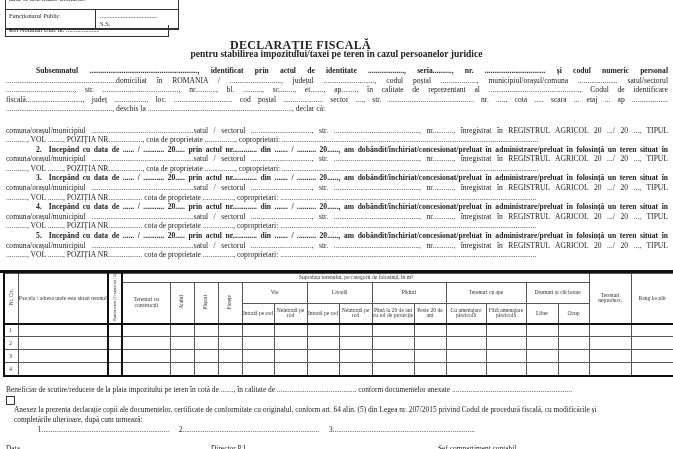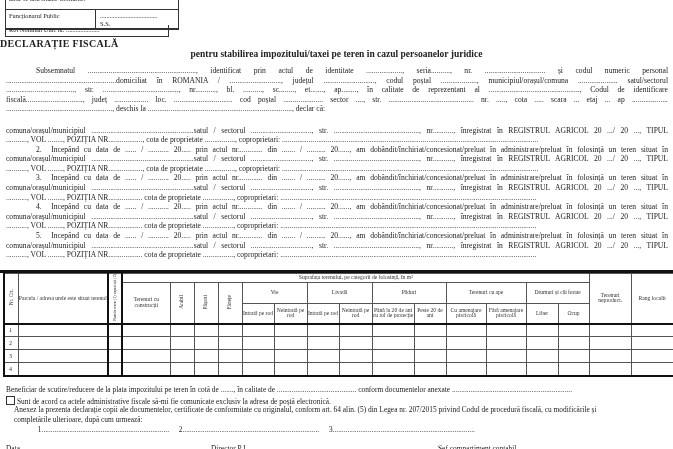--- a/index.html
+++ b/index.html
@@ -5,26 +5,26 @@
   html, body { margin:0; padding:0; background:#fff; }
   body { width:673px; height:449px; overflow:hidden; position:relative;
          font-family:"Liberation Serif", serif; color:#222; font-size:7.6px; line-height:1; }
   .topbox { position:absolute; left:5px; top:-6px; width:172px; border:1px solid #333; border-top:none; }
   .topbox .r1 { height:13px; border-bottom:1px solid #333; padding:2px 3px 0; font-size:6.4px; }
   .topbox .r2 { display:flex; height:18px; border-bottom:1px solid #333; font-size:6.4px; }
   .topbox .r2 .c1 { width:83px; border-right:1px solid #333; padding:3px 3px 0; }
   .topbox .r2 .c2 { padding:2px 4px 0; line-height:1.2; }
   .rolbox { position:absolute; left:5px; top:25px; width:164px; height:12px; border:1px solid #333; border-top:none;
             font-size:6.4px; padding:2px 3px 0; box-sizing:border-box; }
-  .title1 { position:absolute; top:39px; left:0; width:601px; text-align:left; font-weight:bold; font-size:10px; letter-spacing:0.3px; }
+  .title1 { position:absolute; top:39px; left:0; width:601px; text-align:center; font-weight:bold; font-size:12px; letter-spacing:0.3px; }
   .title2 { position:absolute; top:50px; left:0; width:673px; text-align:center; font-weight:bold; font-size:9.5px; }
   .para { position:absolute; left:6px; width:662px; font-size:7.6px; }
   .line { height:9.6px; white-space:nowrap; overflow:hidden; text-align:justify; text-align-last:justify; }
   .line.last { text-align-last:left; }
-  .indent { padding-left:30px; }
+  .indent { padding-left:30px;font-weight:bold; }
   .hr { position:absolute; left:0; width:673px; height:3px; background:#111; }
   table.grid { position:absolute; left:3px; top:273px; width:668px; border-collapse:collapse; table-layout:fixed; font-size:5.6px; }
   table.grid td { border:1px solid #555; text-align:center; vertical-align:middle; padding:0; color:#333; }
   table.grid .thick-l { border-left:2px solid #111; }
   table.grid .thick-r { border-right:2px solid #111; }
   table.grid .hdr-b { border-bottom:2px solid #111; }
   .rot { writing-mode:vertical-rl; transform:rotate(180deg); display:inline-block; font-size:5.4px; }
   .rowno { text-align:left !important; padding-left:4px !important; font-size:6px; }
   .foot { position:absolute; left:6px; width:662px; font-size:7.4px; white-space:nowrap; }
   .cb { display:inline-block; width:7px; height:7px; border:1px solid #333; vertical-align:-1px; margin-right:2px; }
@@ -223,21 +223,21 @@
         <td style="border-bottom: 2px solid rgb(17, 17, 17);"></td>
         <td style="border-bottom: 2px solid rgb(17, 17, 17);"></td>
         <td style="border-bottom: 2px solid rgb(17, 17, 17);"></td>
         <td style="border-bottom: 2px solid rgb(17, 17, 17);"></td>
       </tr>
     </tbody>
 </table>
 
 <div class="foot" style="top:386px;">Beneficiar de scutire/reducere de la plata impozitului pe teren în cotă de ......., în calitate de ........................................... conform documentelor anexate .................................................................</div>
 <div class="foot" style="top:396px;">
-  <span class="cb"></span><span>Sunt de acord ca actele administrative fiscale să-mi fie comunicate exclusiv la adresa de poștă electronică.</span>
+  <span class="cb"></span>
 </div>
 <div class="foot" style="top:406px; padding-left:8px;">Anexez la prezenta declarație copii ale documentelor, certificate de conformitate cu originalul, conform art. 64 alin. (5) din Legea nr. 207/2015 privind Codul de procedură fiscală, cu modificările și</div>
 <div class="foot" style="top:416px; padding-left:8px;">completările ulterioare, după cum urmează:</div>
 <div class="foot" style="top:426px;">
   <span style="display:inline-block;width:30px;"></span>
   <span>1.....................................................................</span>
   <span style="display:inline-block;width:6px;"></span>
   <span>2..........................................................................</span>
   <span style="display:inline-block;width:6px;"></span>
   <span>3.............................................................................</span>

